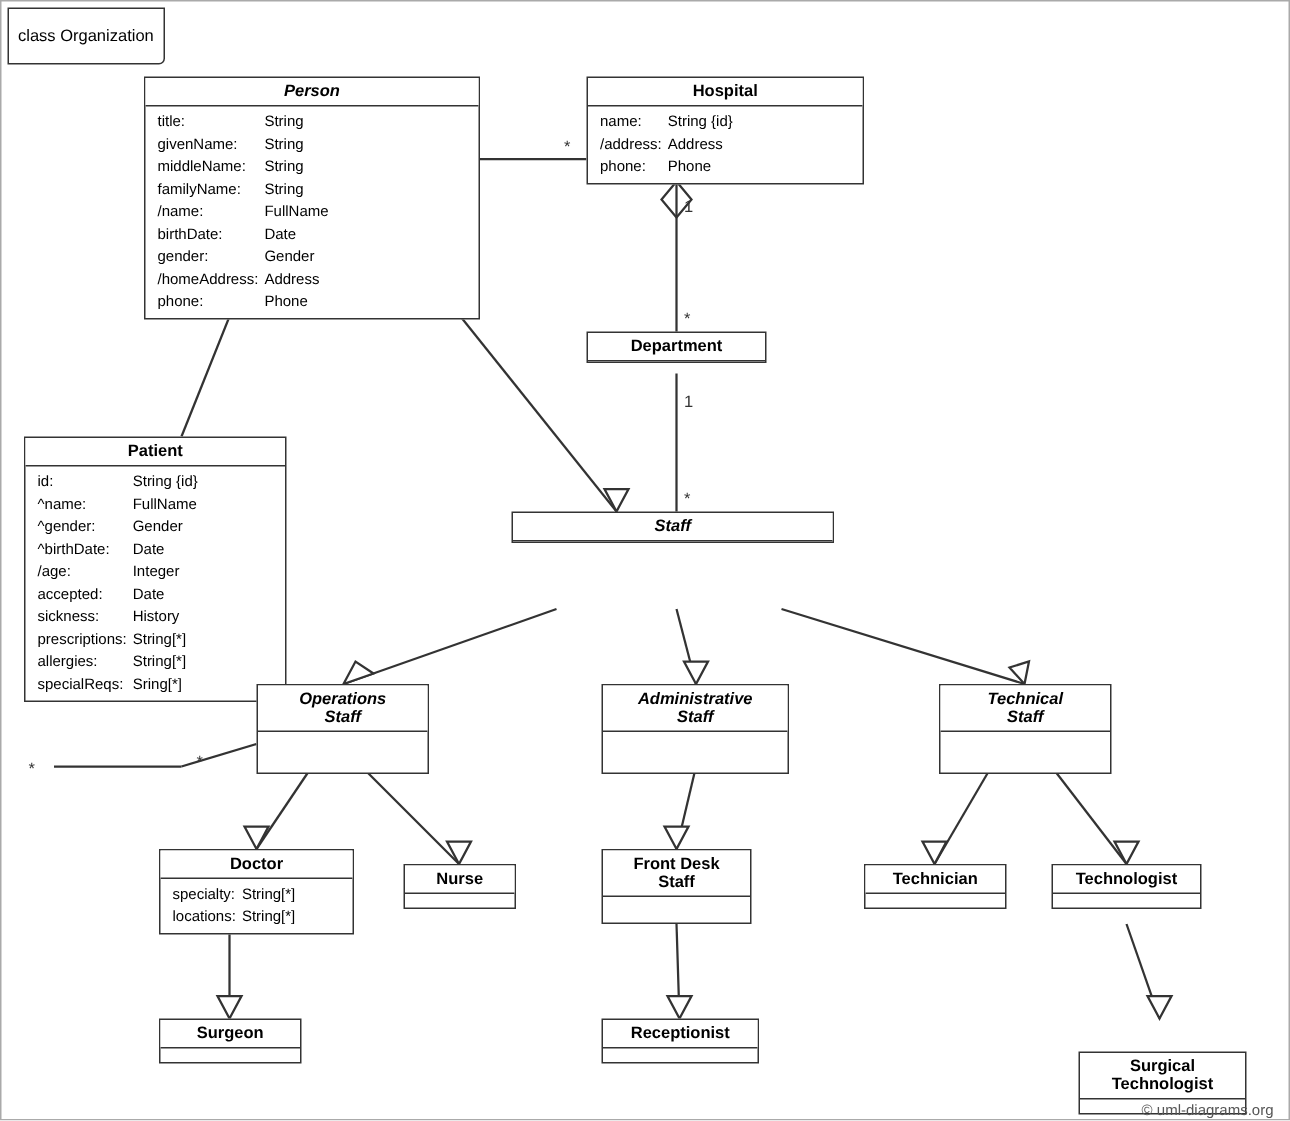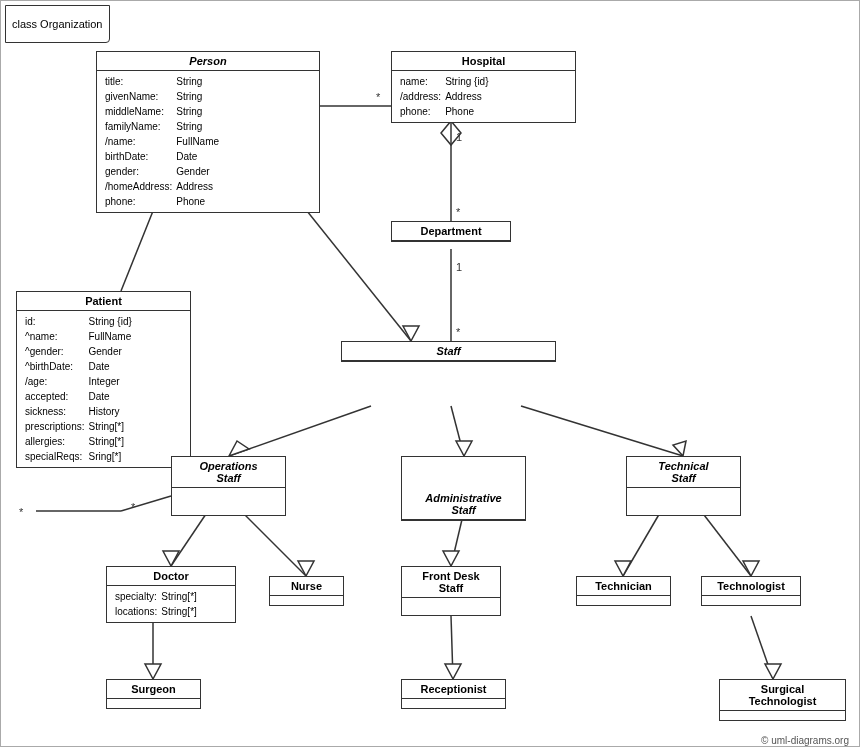--- a/index.html
+++ b/index.html
@@ -269,21 +269,21 @@
 
   <div class="class-box" style="left:340px; top:340px; width:215px;">
     <div class="class-header" style="font-style:italic;">Staff</div>
   </div>
 
   <div class="class-box" style="left:170px; top:455px; width:115px; min-height:60px;">
     <div class="class-header" style="font-style:italic;">Operations<br>Staff</div>
   </div>
 
   <div class="class-box" style="left:400px; top:455px; width:125px; min-height:60px;">
-    <div class="class-header" style="font-style:italic;margin-top:32px;">Administrative<br>Staff</div>
+    <div class="class-header" style="font-style:italic;">Administrative<br>Staff</div>
   </div>
 
   <div class="class-box" style="left:625px; top:455px; width:115px; min-height:60px;">
     <div class="class-header" style="font-style:italic;">Technical<br>Staff</div>
   </div>
 
   <div class="class-box" style="left:105px; top:565px; width:130px;">
     <div class="class-header non-italic">Doctor</div>
     <div class="class-body">
       <table>
@@ -318,19 +318,19 @@
   </div>
 
   <div class="class-box" style="left:400px; top:678px; width:105px; min-height:30px;">
     <div class="class-header non-italic">Receptionist</div>
   </div>
 
   <div class="class-box" style="left:105px; top:678px; width:95px; min-height:30px;">
     <div class="class-header non-italic">Surgeon</div>
   </div>
 
-  <div class="class-box" style="left:718px; top:678px; width:127px; min-height:42px;">
+  <div class="class-box" style="left:718px; top:700px; width:112px; min-height:42px;">
     <div class="class-header non-italic">Surgical<br>Technologist</div>
   </div>
 
   <div class="copyright">© uml-diagrams.org</div>
 
 </div>
 
 </body></html>

